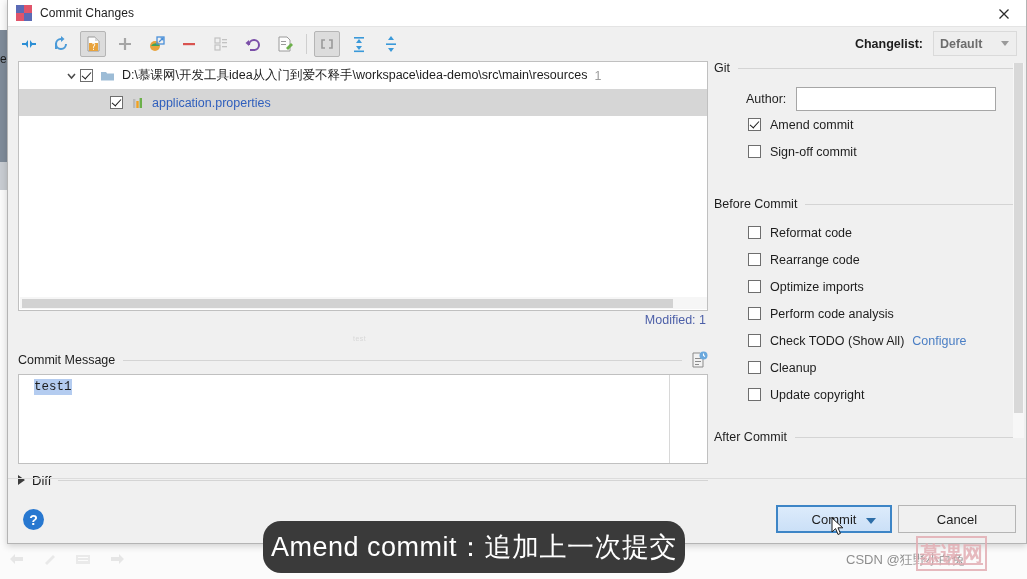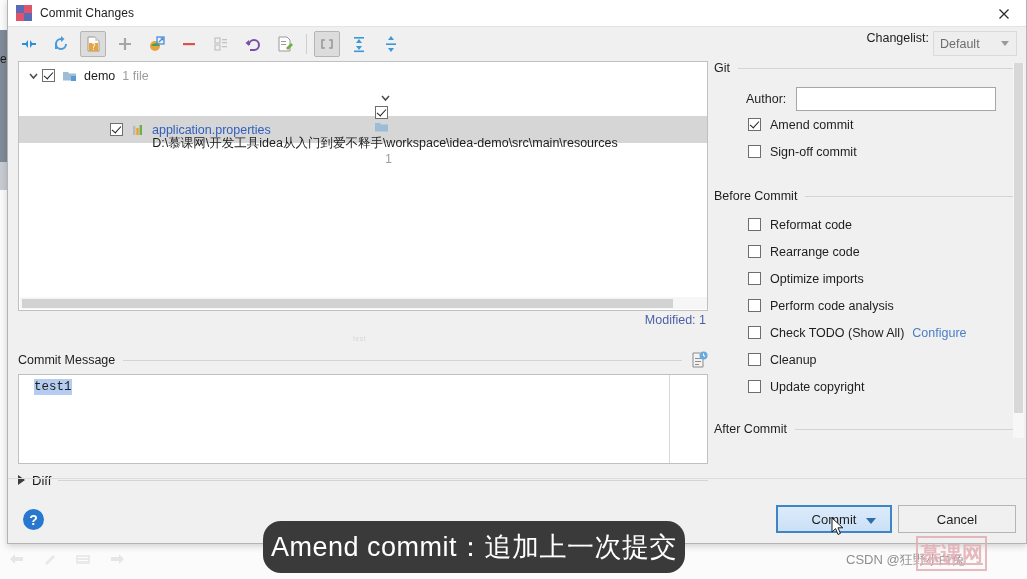--- a/index.html
+++ b/index.html
@@ -96,21 +96,21 @@
   .tb-btn.pressed {
     background: #dcdcdc;
     border: 1px solid #b5b5b5;
   }
   .tb-sep {
     width: 1px; height: 20px; background: #cfcfcf; margin: 0 7px 0 2px;
     flex: none;
   }
   .changelist-wrap {
     position: absolute; right: 9px; top: 4px;
-    display: flex; align-items: flex-start; gap: 4px;
+    display: flex; align-items: center; gap: 10px; font-weight: bold;
   }
   .changelist-label { font-size: 12.5px; color: #1d1d1d; }
   .changelist-combo {
     width: 84px; height: 25px;
     background: #eeeeee;
     border: 1px solid #dadada;
     display: flex; align-items: center;
     padding: 0 6px;
     position: relative;
   }
@@ -514,38 +514,22 @@
         </div>
       </div>
     </div>
 
     <div class="body-area">
 
       <div class="left-pane">
 
         <div class="tree-box">
 
-          <div class="tree-row" style="padding-left:6px;">
-            <span class="twisty">
-              <svg width="11" height="11" viewBox="0 0 11 11">
-                  <path d="M2 4 L5.5 8 L9 4" stroke="#4a4a4a" stroke-width="1.5" fill="none"></path>
-                </svg>
-            </span>
-            <span class="cbx checked"></span>
-            <span class="ficon">
-              <svg width="16" height="16" viewBox="0 0 16 16">
-                <path d="M1 4 H6 L7.2 5.6 H14 V12.5 H1 Z" fill="#9dbcd6"></path>
-                <rect x="9" y="8" width="5" height="5" fill="#5a9bd4"></rect>
-              </svg>
-            </span>
-            <span class="tree-label">demo</span>
-            <span class="tree-sub">1 file</span>
-          </div>
-
-          <div class="tree-row" style="padding-left:44px;flex-direction:column;">
+
+          <div class="tree-row" style="padding-left:44px;">
             <span class="twisty">
               <svg width="11" height="11" viewBox="0 0 11 11">
                   <path d="M2 4 L5.5 8 L9 4" stroke="#4a4a4a" stroke-width="1.5" fill="none"></path>
                 </svg>
             </span>
             <span class="cbx checked"></span>
             <span class="ficon">
               <svg width="16" height="16" viewBox="0 0 16 16">
                 <path d="M1 4 H6 L7.2 5.6 H14 V12.5 H1 Z" fill="#9dbcd6"></path>
               </svg>
@@ -615,21 +599,21 @@
 
         <div class="ck-row" style="">
           <span class="ck checked"></span>
           <span>Amend commit</span>
         </div>
         <div class="ck-row">
           <span class="ck"></span>
           <span>Sign-off commit</span>
         </div>
 
-        <div class="group-head" style="margin-top:24px;">
+        <div class="group-head" style="margin-top:32px;">
           <span class="lbl">Before Commit</span>
           <span class="rule"></span>
         </div>
 
         <div class="ck-row" style="margin-top:8px;">
           <span class="ck"></span>
           <span>Reformat code</span>
         </div>
         <div class="ck-row">
           <span class="ck"></span>

